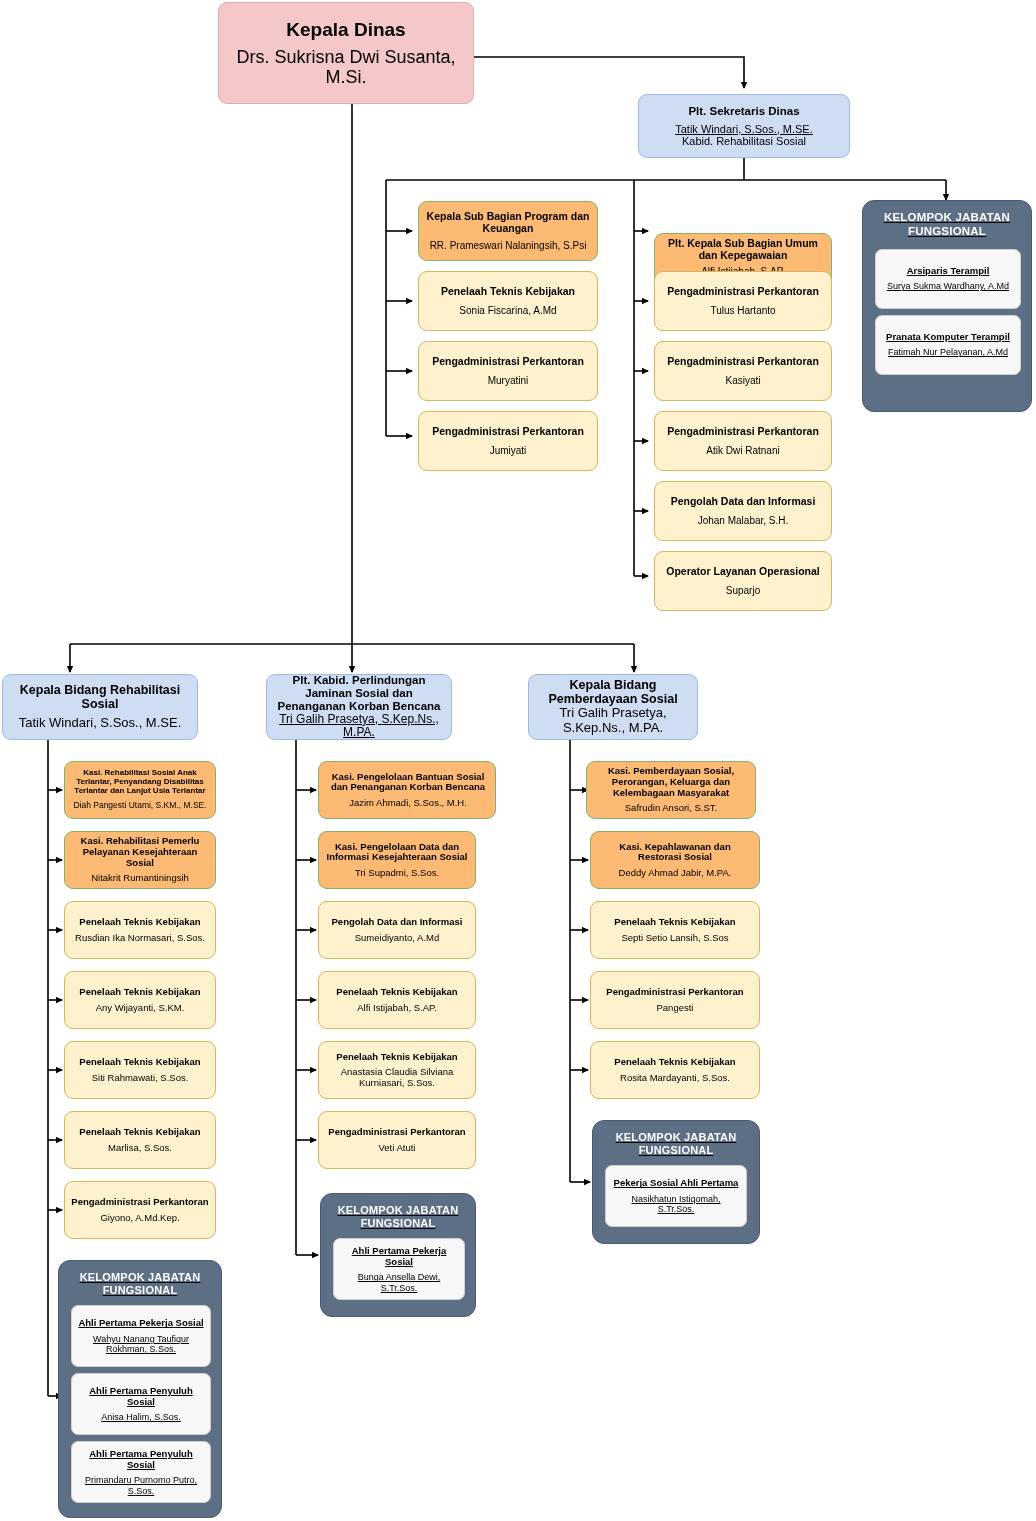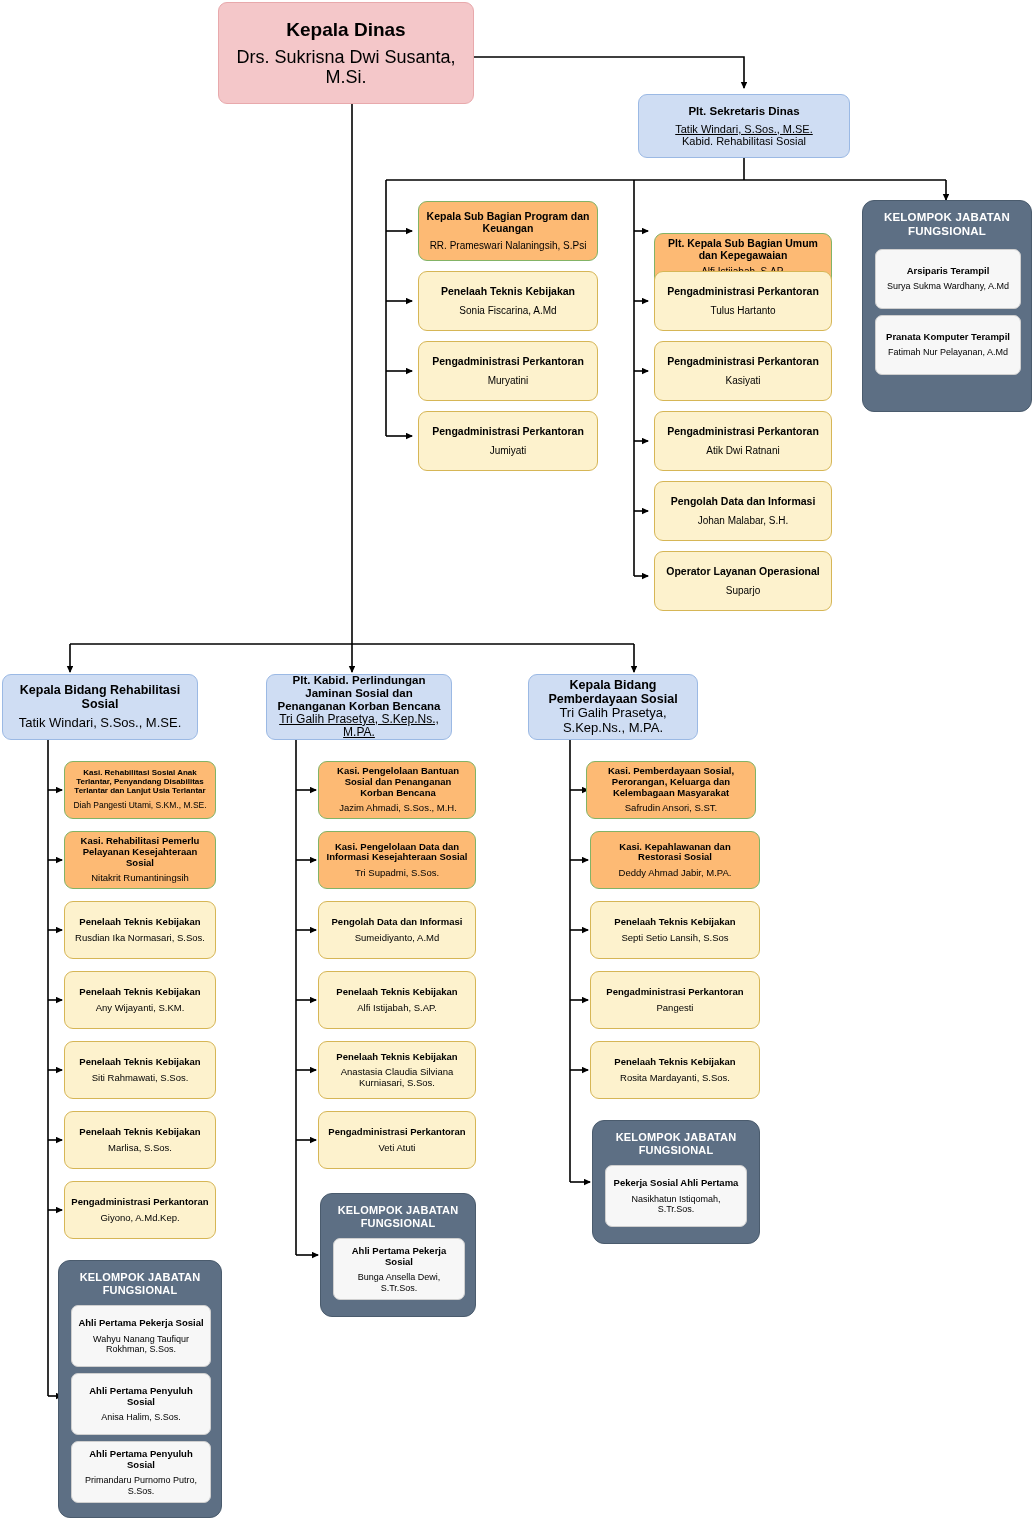--- a/index.html
+++ b/index.html
@@ -16,21 +16,21 @@
   .node .ttl{font-weight:bold;line-height:1.12;}
   .node .nm{line-height:1.12;}
 
   
   .n-head{background:#f4c7c9;border:1.5px solid #e8a9ac;}
   .n-blue{background:#cfddf3;border:1.5px solid #9bb9e4;}
   .n-green{background:#fdba74;border:1.5px solid #82b366;}
   .n-yellow{background:#fdf2cd;border:1.5px solid #d6b656;}
   .n-white{background:#f7f7f7;border:1px solid #cfcfcf;border-radius:7px;}
   .group{position:absolute;box-sizing:border-box;background:#5d6f84;
-         border:1.5px solid #4a5b6d;border-radius:12px;}
+         border:1.5px solid #4a5b6d;border-radius:12px;text-decoration:underline;}
   .group .ghdr{color:#fff;font-weight:bold;text-align:center;letter-spacing:.2px;}
 
   .u{text-decoration:underline;}
 
   
   .s-head .ttl{font-size:19px;}
   .s-head .nm{font-size:18px;}
   .s-sec .ttl{font-size:11.5px;}
   .s-sec .nm{font-size:11px;}
   .s-sub .ttl{font-size:10.5px;}
@@ -257,21 +257,21 @@
       <div class="nm">Primandaru Purnomo Putro, S.Sos.</div>
     </div>
   </div>
 
   <div class="node n-blue s-kabs" style="left:266px;top:674px;width:186px;height:66px;">
     <div class="ttl">Plt. Kabid. Perlindungan Jaminan Sosial dan Penanganan Korban Bencana</div>
     <div class="gap-s"></div>
     <div class="nm u">Tri Galih Prasetya, S.Kep.Ns., M.PA.</div>
   </div>
 
-  <div class="node n-green s-small" style="left:318px;top:761px;width:158px;height:58px;padding-left:8px;">
+  <div class="node n-green s-small" style="left:318px;top:761px;width:178px;height:58px;padding-left:8px;">
     <div class="ttl">Kasi. Pengelolaan Bantuan Sosial dan Penanganan Korban Bencana</div>
     <div class="gap-s"></div>
     <div class="nm">Jazim Ahmadi, S.Sos., M.H.</div>
   </div>
   <div class="node n-green s-small" style="left:318px;top:831px;width:158px;height:58px;">
     <div class="ttl">Kasi. Pengelolaan Data dan Informasi Kesejahteraan Sosial</div>
     <div class="gap-s"></div>
     <div class="nm">Tri Supadmi, S.Sos.</div>
   </div>
   <div class="node n-yellow s-small" style="left:318px;top:901px;width:158px;height:58px;">

